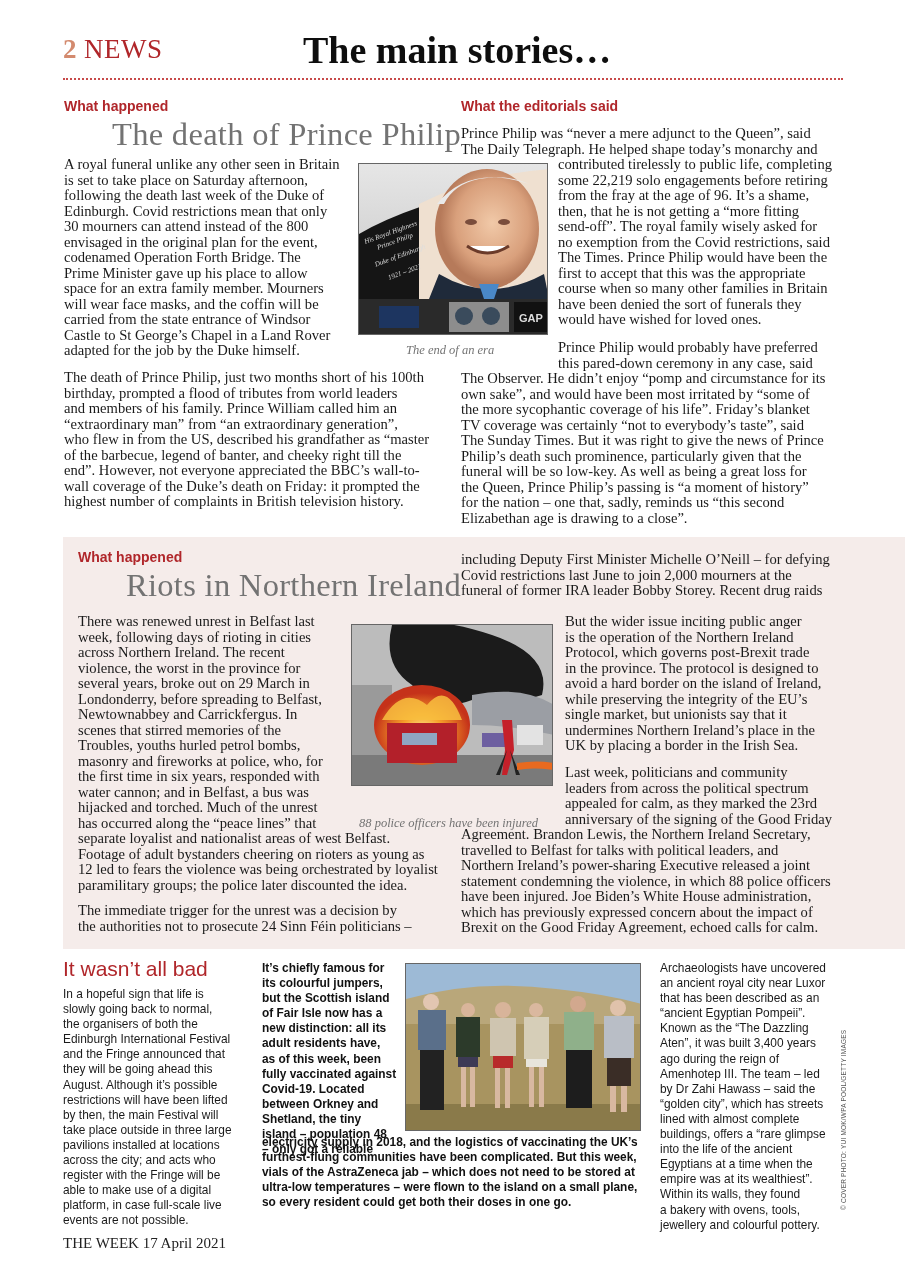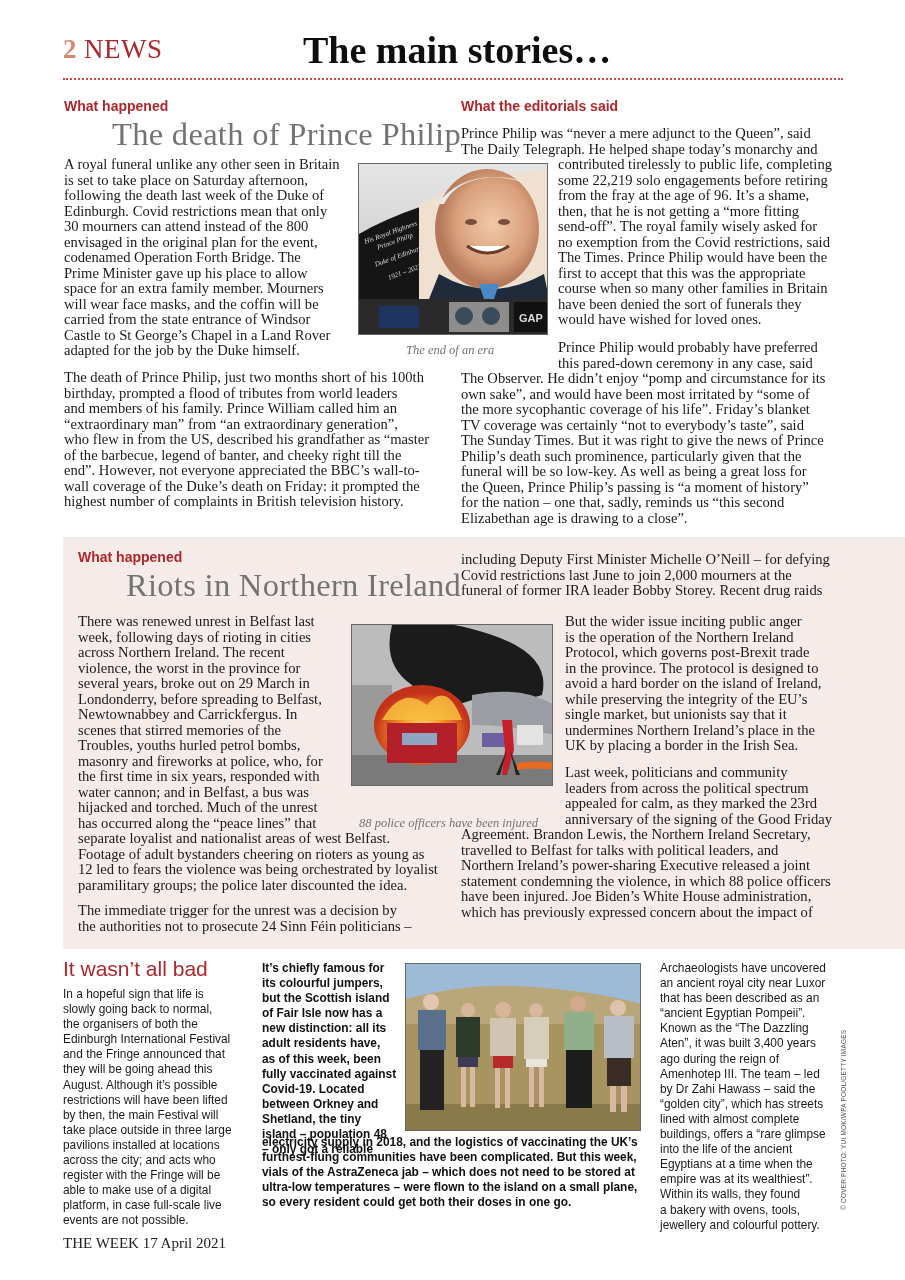--- a/index.html
+++ b/index.html
@@ -232,20 +232,21 @@
     <span class="line">appealed for calm, as they marked the 23rd</span>
     <span class="line">anniversary of the signing of the Good Friday</span>
   </div>
 <div class="abs body-serif" style="left:461px; top:827px;">
     <span class="line">Agreement. Brandon Lewis, the Northern Ireland Secretary,</span>
     <span class="line">travelled to Belfast for talks with political leaders, and</span>
     <span class="line">Northern Ireland’s power-sharing Executive released a joint</span>
     <span class="line">statement condemning the violence, in which 88 police officers</span>
     <span class="line">have been injured. Joe Biden’s White House administration,</span>
     <span class="line">which has previously expressed concern about the impact of</span>
+    <span class="line">Brexit on the Good Friday Agreement, echoed calls for calm.</span>
   </div>
 
 <div class="abs wasnt-head" style="left:63px; top:957px;">It wasn’t all bad</div>
 <div class="abs sans-body" style="left:63px; top:987px;">
     <span class="line">In a hopeful sign that life is</span>
     <span class="line">slowly going back to normal,</span>
     <span class="line">the organisers of both the</span>
     <span class="line">Edinburgh International Festival</span>
     <span class="line">and the Fringe announced that</span>
     <span class="line">they will be going ahead this</span>

